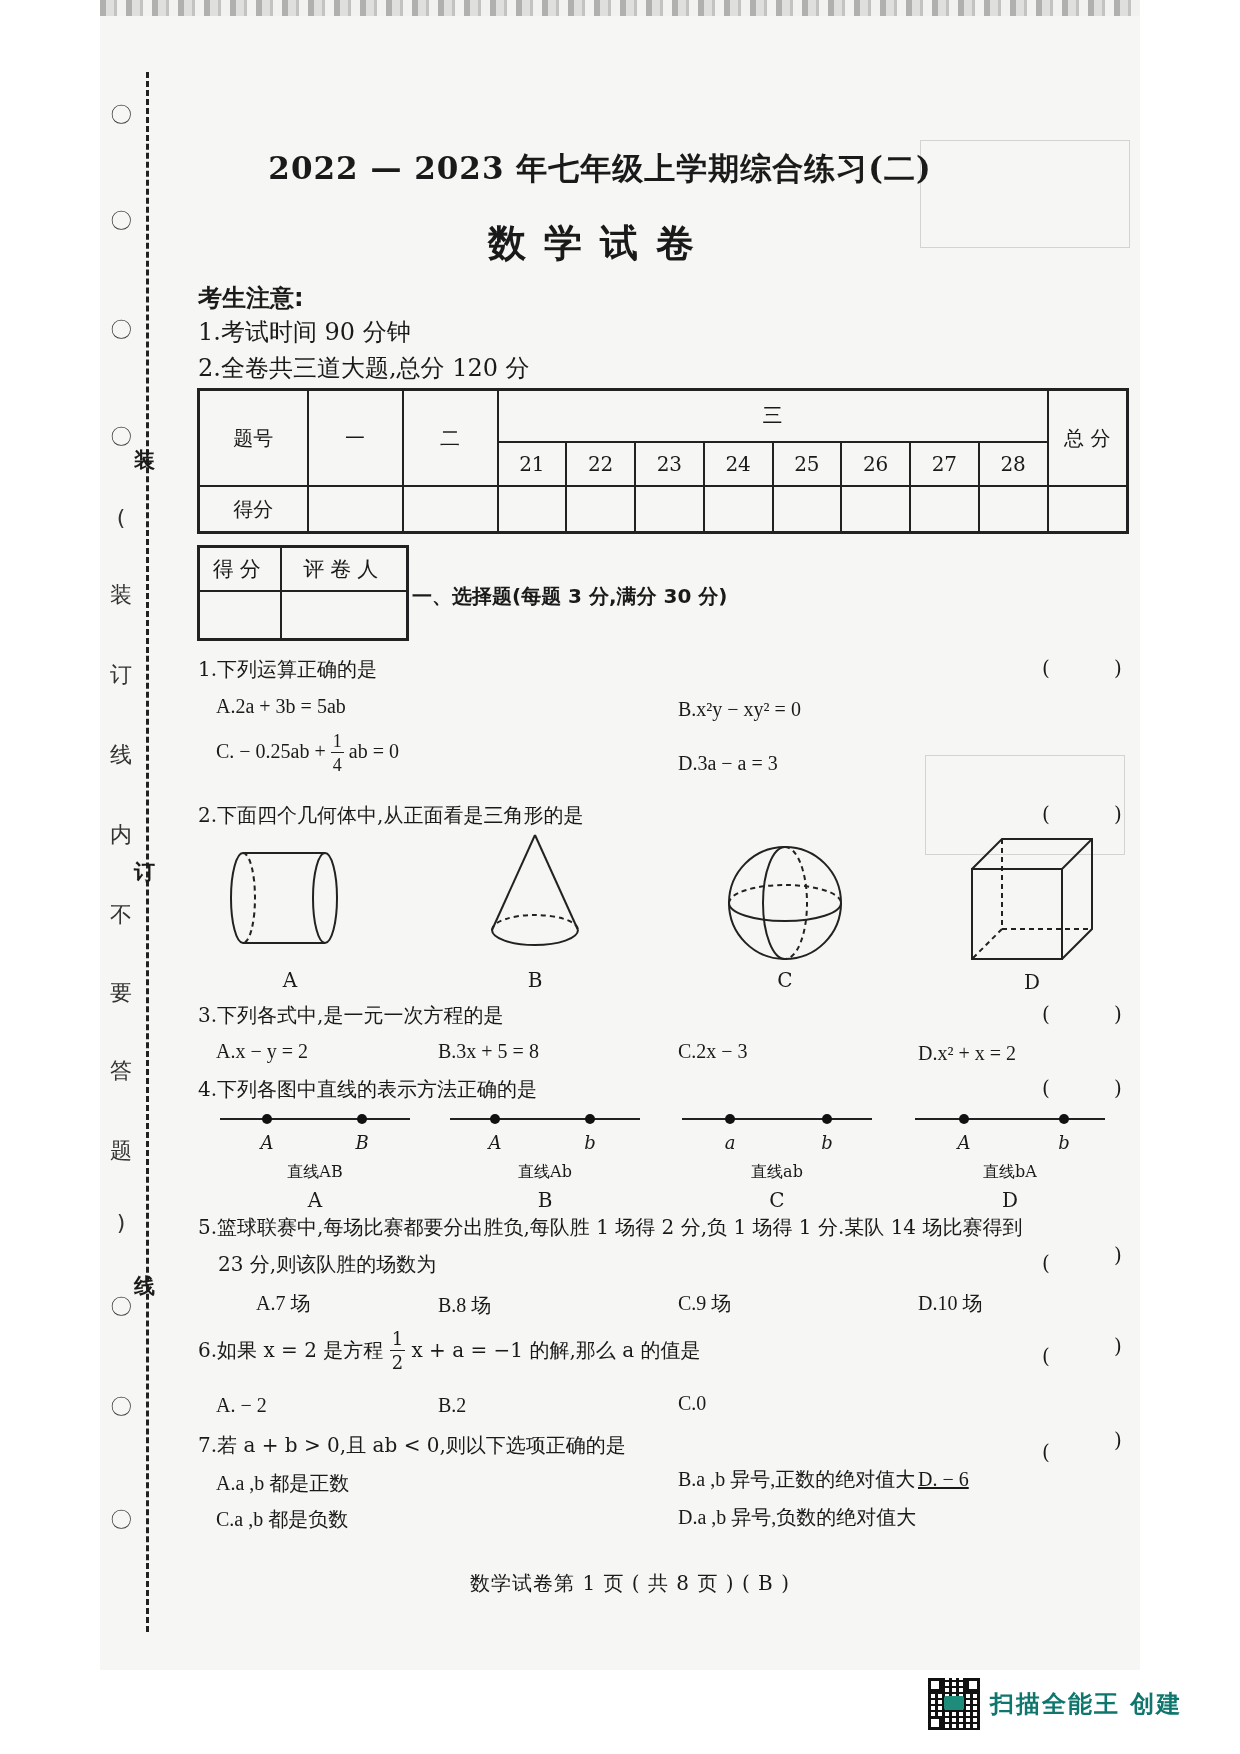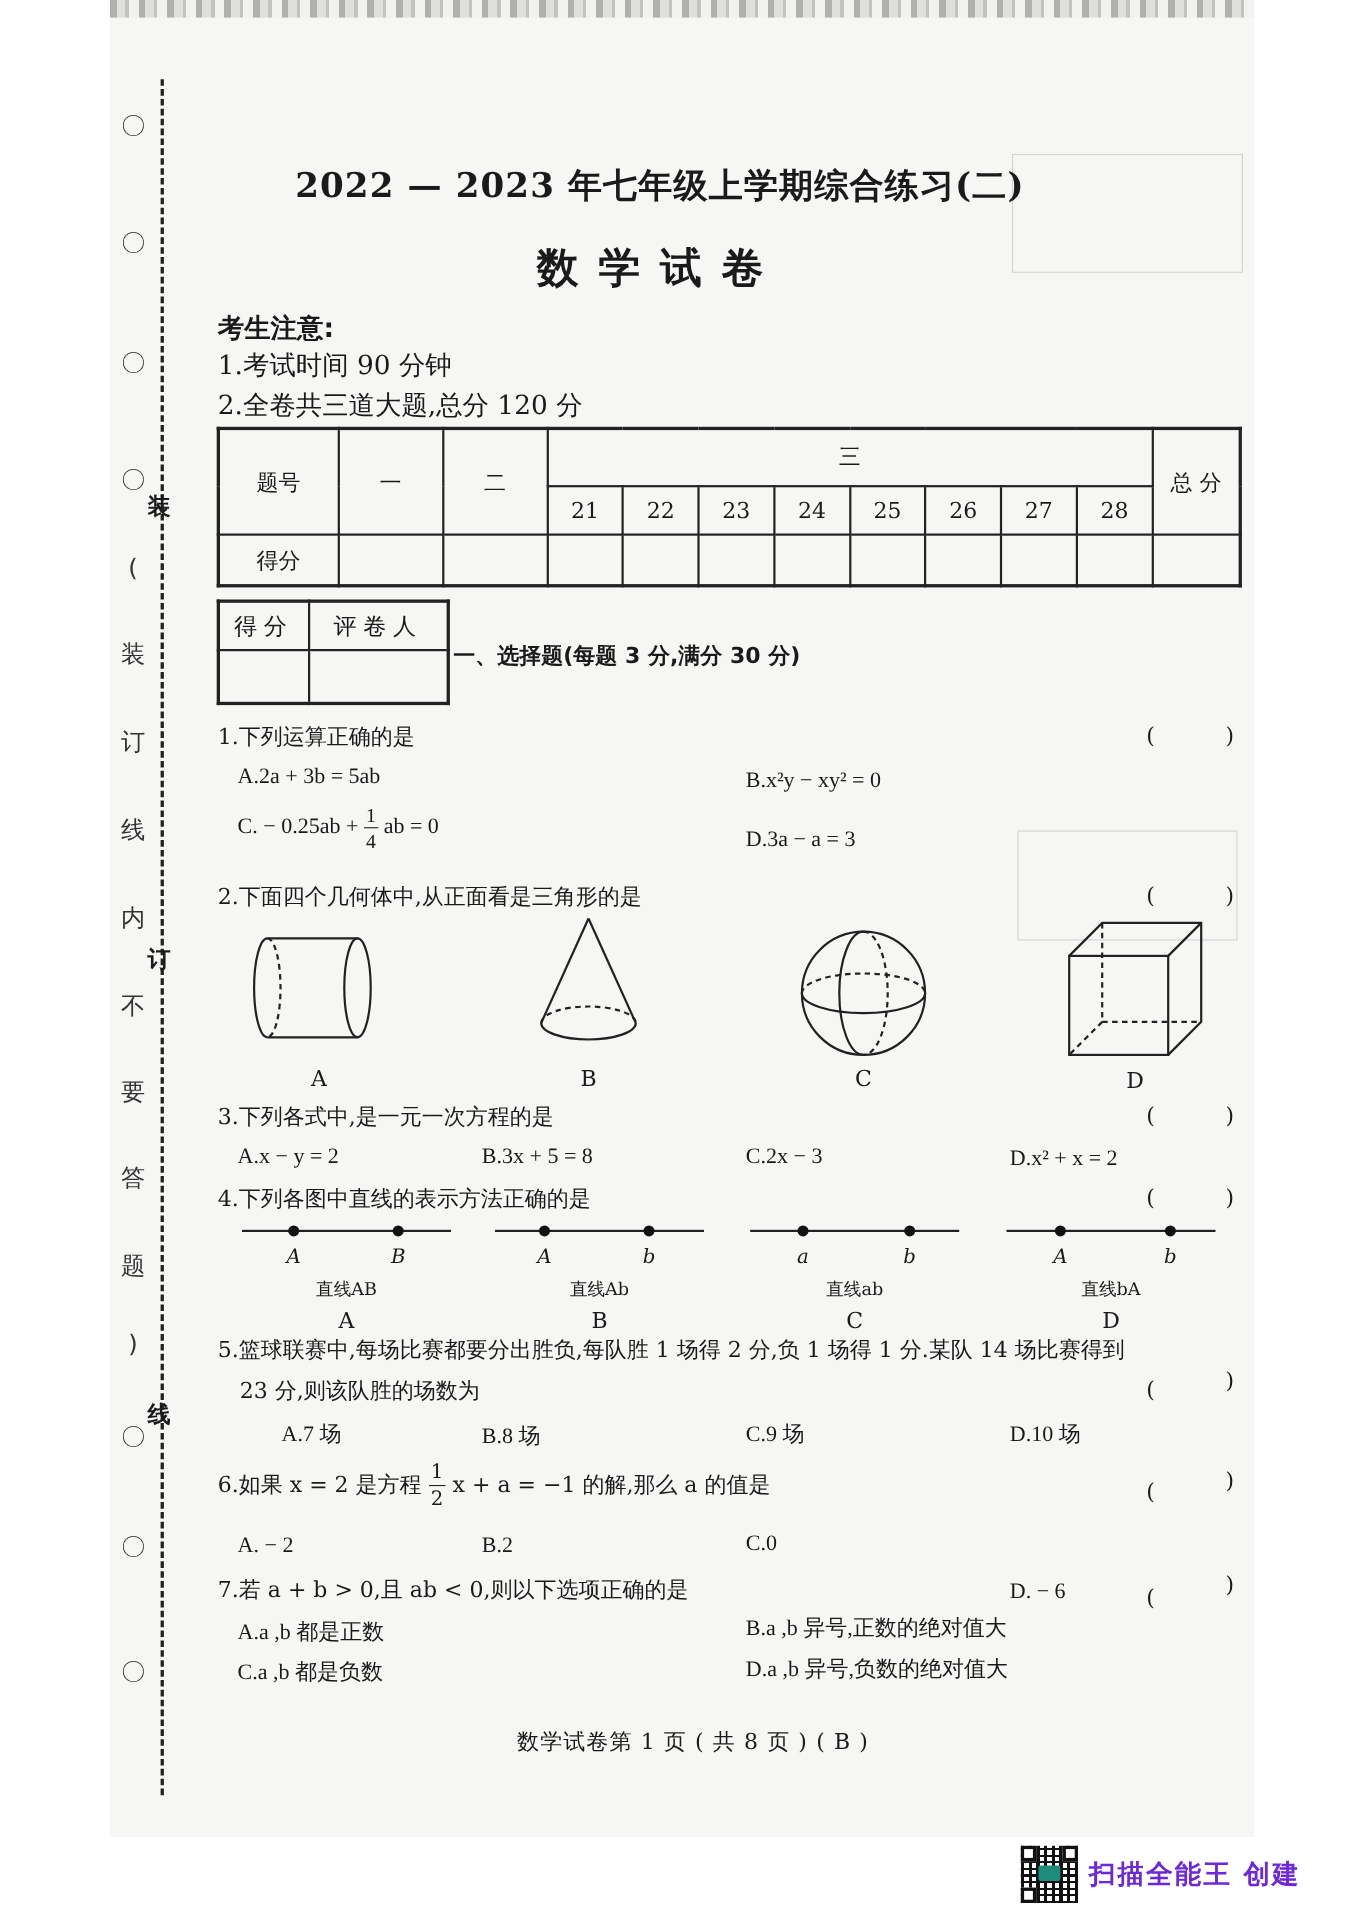--- a/index.html
+++ b/index.html
@@ -32,21 +32,21 @@
   .frac .den { padding-top: 3px; }
   .fig-label { position: absolute; font-size: 20px; width: 40px; text-align: center; }
   .line-fig { position: absolute; top: 1112px; height: 90px; width: 190px; }
   .line-fig .ln { position: absolute; left: 0; top: 6px; width: 100%; height: 2px; background: #222; }
   .line-fig .dot { position: absolute; top: 2px; width: 10px; height: 10px; border-radius: 50%; background: #111; }
   .line-fig .pl { position: absolute; top: 20px; font-style: italic; font-size: 18px; width: 20px; text-align: center; }
   .line-fig .cap { position: absolute; top: 50px; width: 100%; text-align: center; font-size: 16px; }
   .line-fig .let { position: absolute; top: 76px; width: 100%; text-align: center; font-size: 20px; }
   .footer { left: 380px; top: 1570px; width: 500px; text-align: center; font-size: 20px; letter-spacing: 1px; }
   .cs { position: absolute; left: 928px; top: 1678px; display: flex; align-items: center; gap: 10px; }
-  .cs-text { font-family: "DejaVu Sans", sans-serif; font-weight: bold; font-size: 24px; letter-spacing: 2px; color: #6d28d9; }
+  .cs-text { font-family: "DejaVu Sans", sans-serif; font-weight: bold; font-size: 24px; letter-spacing: 2px; color: #0f766e; }
   .qr { width: 52px; height: 52px; position: relative;
     background:
       repeating-linear-gradient(90deg, #111 0 3px, transparent 3px 7px),
       repeating-linear-gradient(0deg, #111 0 2px, transparent 2px 6px); background-color: #fff; }
   .qr .fp { position: absolute; width: 14px; height: 14px; border: 3px solid #111; background: #fff; }
   .qr .badge { position: absolute; left: 16px; top: 18px; width: 20px; height: 14px; background: #1d8c7a; border-radius: 2px; }
   .ghost-box { position: absolute; border: 1.5px solid #d3d3d3; }
 </style>
 </head>
 <body>
@@ -241,21 +241,21 @@
 
 <div class="q" style="top:1330px;">
   <span>6.如果 x = 2 是方程</span>
   <span class="frac"><span class="num">1</span><span class="den">2</span></span>
   <span>x + a = −1 的解,那么 a 的值是</span>
 </div>
 <div class="paren" style="top:1344px;"><span>(</span><span class="r" style="top:-10px;">)</span></div>
 <div class="opt" style="left:216px;top:1394px;">A. − 2</div>
 <div class="opt" style="left:438px;top:1394px;">B.2</div>
 <div class="opt" style="left:678px;top:1392px;">C.0</div>
-<div class="opt" style="left:918px;top:1436px;">D. − 6</div>
+<div class="opt" style="left:918px;top:1468px;text-decoration:underline;">D. − 6</div>
 
 <div class="q" style="top:1432px;">7.若 a + b &gt; 0,且 ab &lt; 0,则以下选项正确的是</div>
 <div class="paren" style="top:1440px;"><span>(</span><span class="r" style="top:-12px;">)</span></div>
 <div class="opt" style="left:216px;top:1470px;">A.a ,b 都是正数</div>
 <div class="opt" style="left:678px;top:1466px;">B.a ,b 异号,正数的绝对值大</div>
 <div class="opt" style="left:216px;top:1506px;">C.a ,b 都是负数</div>
 <div class="opt" style="left:678px;top:1504px;">D.a ,b 异号,负数的绝对值大</div>
 
 <div class="abs footer">数学试卷第 1 页 ( 共 8 页 )   ( B )</div>
 

